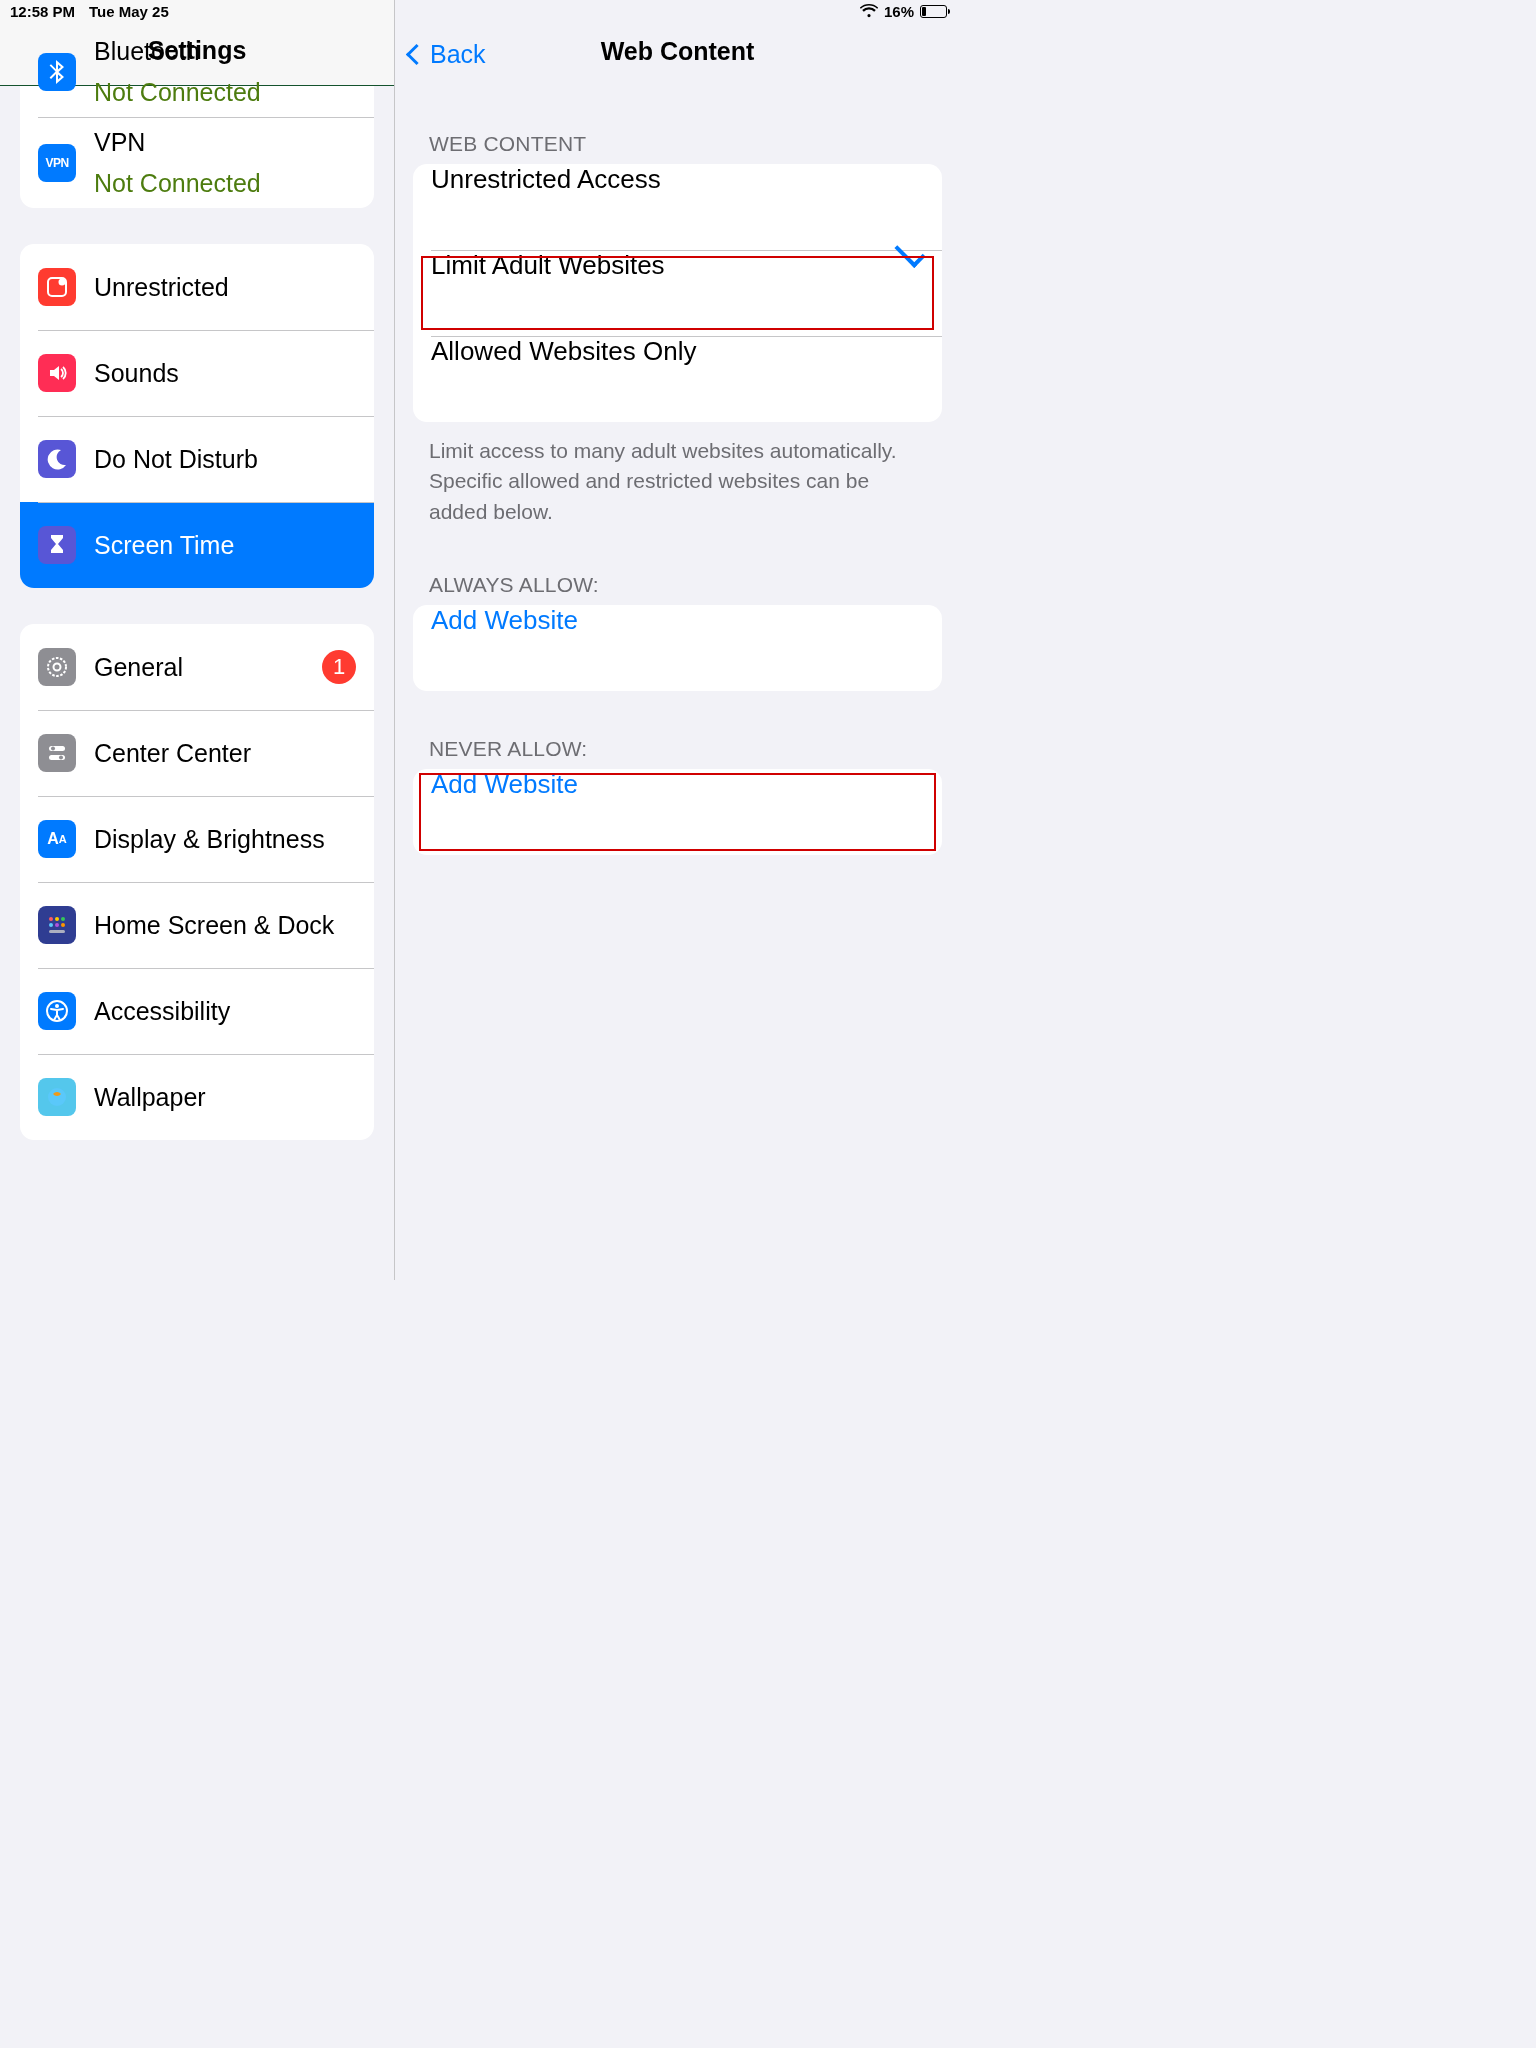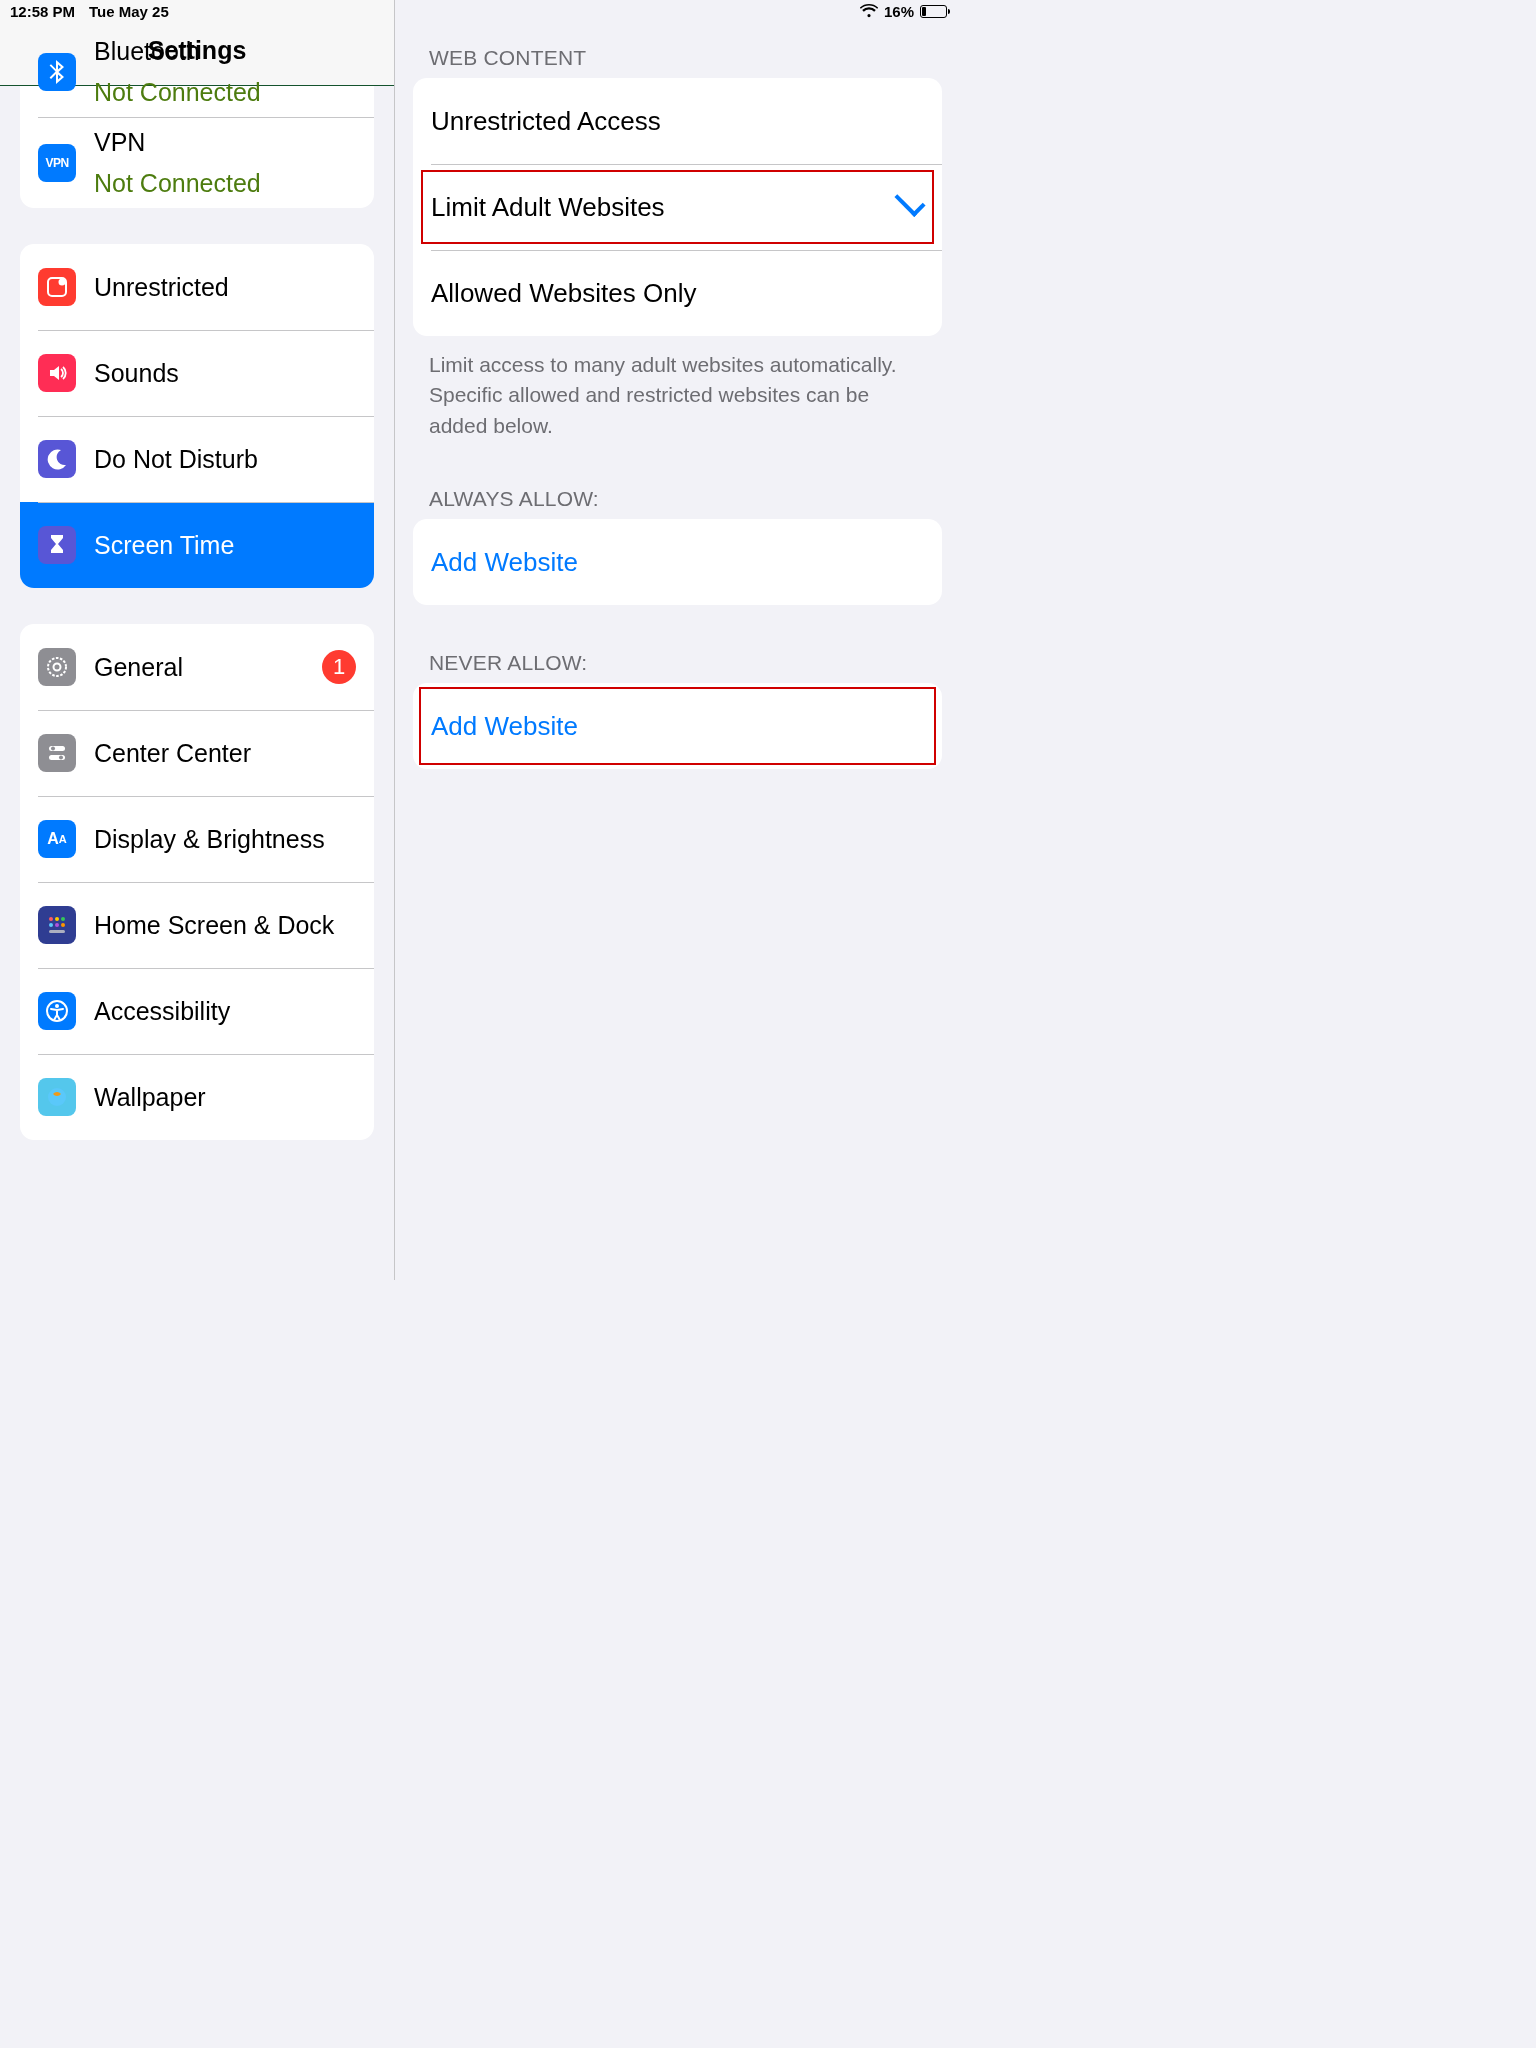--- a/index.html
+++ b/index.html
@@ -50,21 +50,21 @@
   .ic-gen{background:#8e8e93;}
   .ic-cc{background:#8e8e93;}
   .ic-db{background:#007aff;font-size:13px;}
   .ic-hs{background:#2f3d92;}
   .ic-acc{background:#007aff;}
   .ic-wp{background:#54c7ec;}
   
   .detail-scroll{flex:1;overflow-y:auto;padding:0 18px;}
   .section-head{font-size:21px;color:#6d6d72;letter-spacing:0.2px;padding:46px 16px 8px;}
   .dgroup{background:#fff;border-radius:14px;overflow:hidden;}
-  .drow{padding:0 18px;min-height:86px;display:flex;align-items:center;font-size:26px;position:relative;}
+  .drow{padding:0 18px;min-height:86px;display:flex;align-items:flex-start;font-size:26px;position:relative;}
   .drow + .drow::before{content:"";position:absolute;top:0;left:18px;right:0;height:1px;background:#c6c6c8;}
   .check{margin-left:auto;width:28px;height:16px;border-right:4px solid #007aff;border-bottom:4px solid #007aff;transform:rotate(45deg) translate(-4px,-4px);}
   .footer-note{font-size:21px;color:#6d6d72;padding:14px 16px 0;line-height:1.45;}
   .link{color:#007aff;}
   .hl-inset{position:absolute;inset:6px 8px;border:2px solid #d00000;pointer-events:none;}
   
   svg{display:block;}
 </style>
 </head>
 <body>
@@ -216,20 +216,27 @@
                 <path d="M8 9a5 5 0 0 1 8 0 5 5 0 0 1-8 0z" fill="#ff9500" opacity=".9"></path>
               </svg>
           </div>
           <div class="label">Wallpaper</div>
         </div>
       </div>
     </div>
   </div>
 
   <div class="detail">
+    <div class="header">
+      <div class="back-btn">
+        <span class="chev"></span>
+        <span>Back</span>
+      </div>
+      <div class="header-title">Web Content</div>
+    </div>
     <div class="detail-scroll">
       <div class="section-head">WEB CONTENT</div>
       <div class="dgroup">
         <div class="drow">
           <span>Unrestricted Access</span>
         </div>
         <div class="drow" style="position:relative;">
           <span>Limit Adult Websites</span>
           <span class="check"></span>
           <span class="hl-inset"></span>

